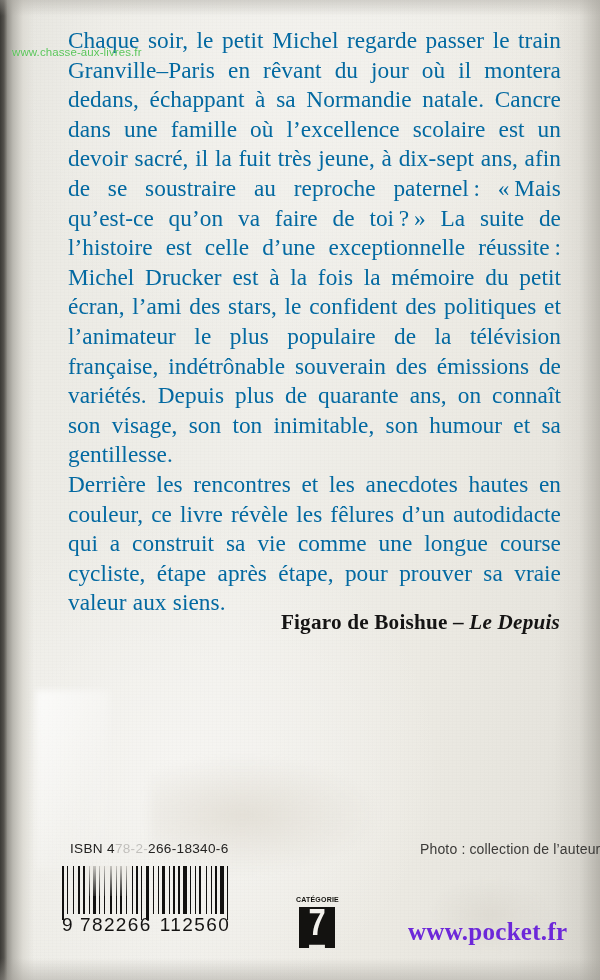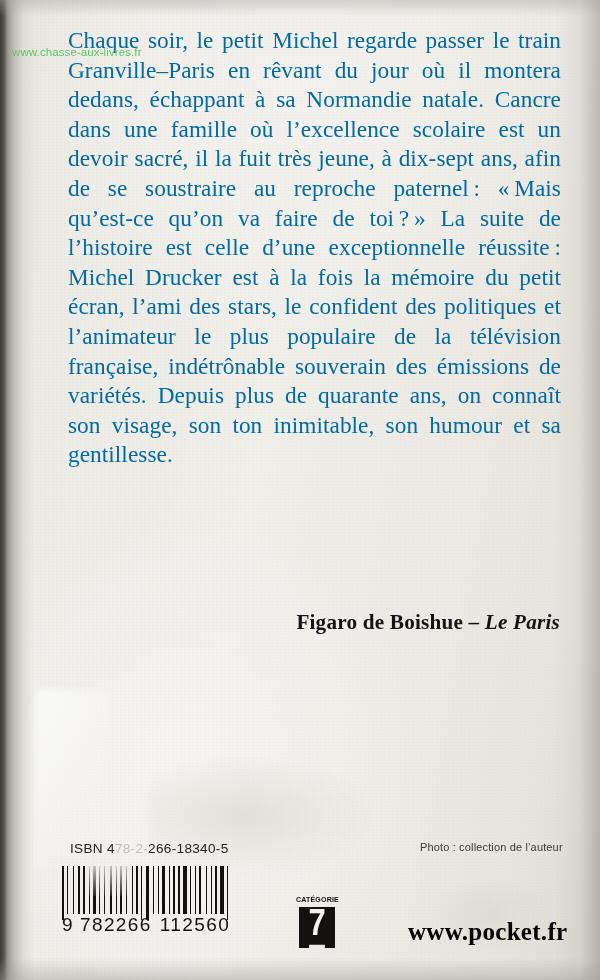--- a/index.html
+++ b/index.html
@@ -171,21 +171,21 @@
   }
   #isbn-line .faded {
     color: rgba(95,92,88,.33);
   }
 
   #photo-credit {
     position: absolute;
     left: 420px;
     top: 841px;
     font-family: "Liberation Sans", "DejaVu Sans", sans-serif;
-    font-size: 11px;
+    font-size: 14px;
     letter-spacing: .15px;
     color: #3b3a38;
     white-space: nowrap;
   }
 
   
   #barcode {
     position: absolute;
     left: 62px;
     top: 866px;
@@ -272,21 +272,21 @@
 
   
   #pocket-url {
     position: absolute;
     left: 408px;
     top: 918px;
     font-family: "Liberation Serif", "DejaVu Serif", serif;
     font-size: 25px;
     font-weight: bold;
     letter-spacing: .3px;
-    color: #000000;
+    color: #6d28d9;
     white-space: nowrap;
     text-align: right;
   }
 
   
   #watermark {
     position: absolute;
     left: 12px;
     top: 46px;
     font-family: "Liberation Sans", "DejaVu Sans", sans-serif;
@@ -312,31 +312,32 @@
   <div class="top-shadow"></div>
   <div class="bottom-shadow"></div>
   <div class="scuff-a"></div>
   <div class="scuff-b"></div>
   <div class="scuff-c"></div>
 
   <div class="content">
 
     <section id="blurb">
       <p class="para-1">Chaque soir, le petit Michel regarde passer le train Granville–Paris en rêvant du jour où il montera dedans, échappant à sa Normandie natale. Cancre dans une famille où l’excellence scolaire est un devoir sacré, il la fuit très jeune, à dix-sept ans, afin de se soustraire au reproche paternel : « Mais qu’est-ce qu’on va faire de toi ? » La suite de l’histoire est celle d’une exceptionnelle réussite : Michel Drucker est à la fois la mémoire du petit écran, l’ami des stars, le confident des politiques et l’animateur le plus populaire de la télévision française, indétrônable souverain des émissions de variétés. Depuis plus de quarante ans, on connaît son visage, son ton inimitable, son humour et sa gentillesse.</p>
+      <p class="para-2">Derrière les rencontres et les anecdotes hautes en couleur, ce livre révèle les fêlures d’un autodidacte qui a construit sa vie comme une longue course cycliste, étape après étape, pour prouver sa vraie valeur aux siens.</p>
     </section>
 
     <section id="quote-block">
       <p class="quote-source">
-        <span>Figaro de Boishue</span><span> – </span><span class="pub">Le Paris</span>
+        <span>Figaro de Boishue</span><span> – </span><span class="pub">Le Depuis</span>
       </p>
     </section>
 
 
     <div id="isbn-line">
-      <span>ISBN 4</span><span class="faded">78-2-</span><span>266-18340-5</span>
+      <span>ISBN 4</span><span class="faded">78-2-</span><span>266-18340-6</span>
     </div>
 
     <div id="photo-credit">Photo : collection de  l’auteur</div>
 
     <div id="barcode">
       <div class="bars">
           <i class="tall" style="width: 2.1px;"></i>
           <i class="tall" style="width: 1.05px; background: transparent;"></i>
           <i style="width: 1.05px;"></i>
           <i style="width: 3.15px; background: transparent;"></i>

